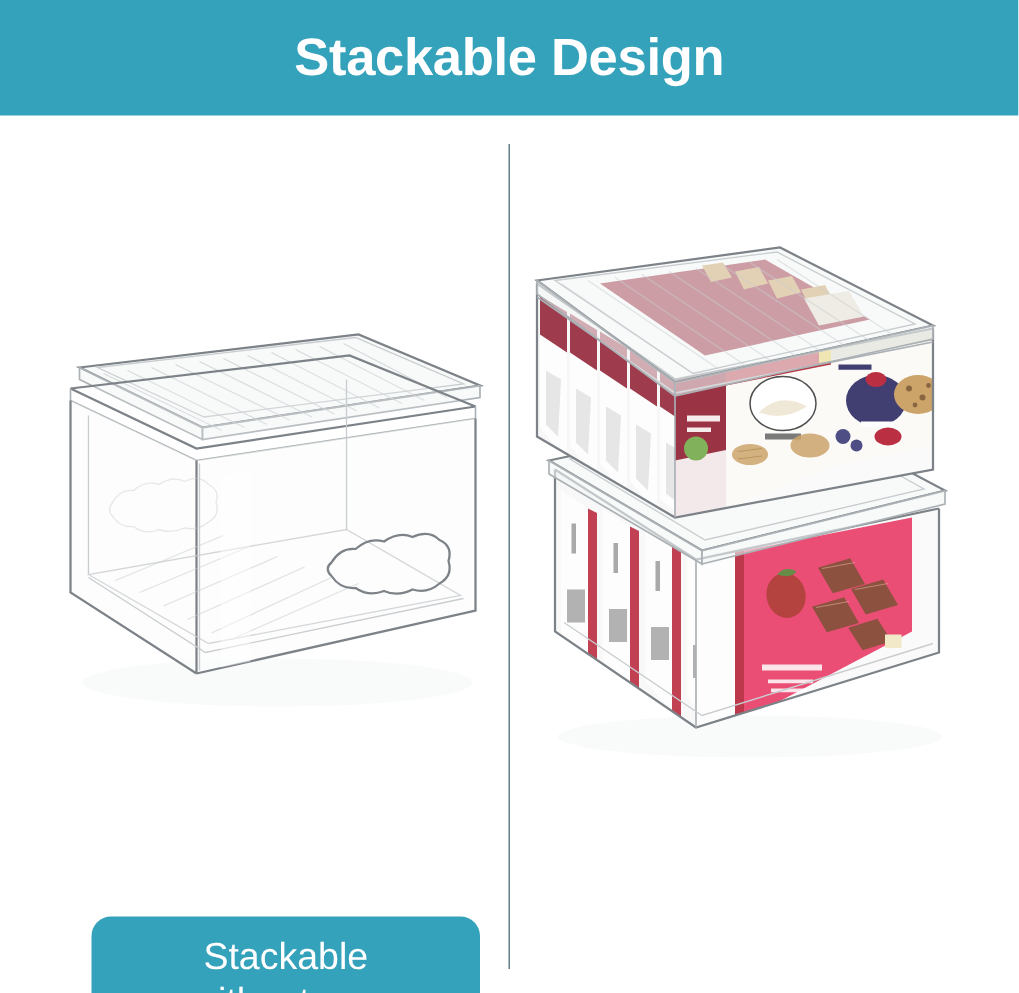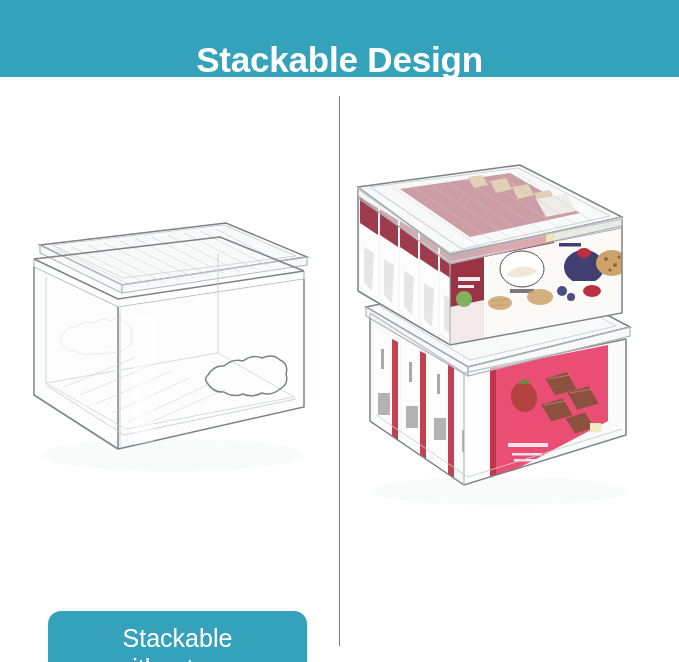--- a/index.html
+++ b/index.html
@@ -22,21 +22,21 @@
 
   
   .header-band {
     position: absolute;
     left: 0;
     top: 0;
     width: 679px;
     height: 77px;
     background: #35a2bb;
     display: flex;
-    align-items: flex-end;
+    align-items: center;
     justify-content: center;
   }
   .header-title {
     color: #ffffff;
     font-size: 35px;
     font-weight: bold;
     letter-spacing: -0.2px;
     line-height: 1;
     white-space: nowrap;
   }
@@ -52,21 +52,21 @@
     opacity: 0.85;
   }
 
   
   .panel {
     position: absolute;
     top: 77px;
     width: 339px;
     height: 585px;
   }
-  .panel-left  { left: 4px; }
+  .panel-left  { left: 17px; }
   .panel-right { left: 340px; width: 339px; }
 
   
   .caption-pill {
     position: absolute;
     background: #35a2bb;
     border-radius: 13px;
     display: flex;
     align-items: center;
     justify-content: center;

